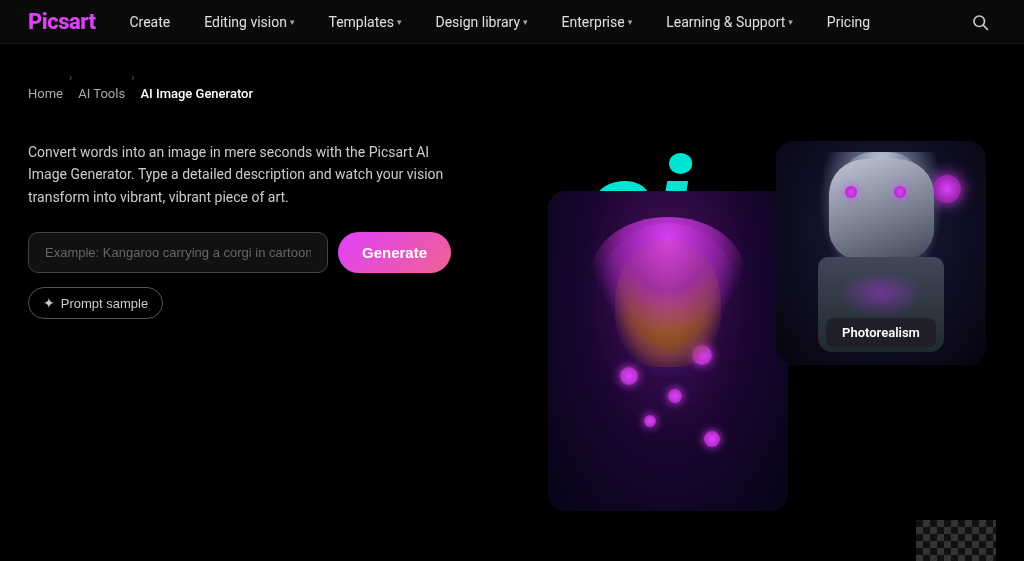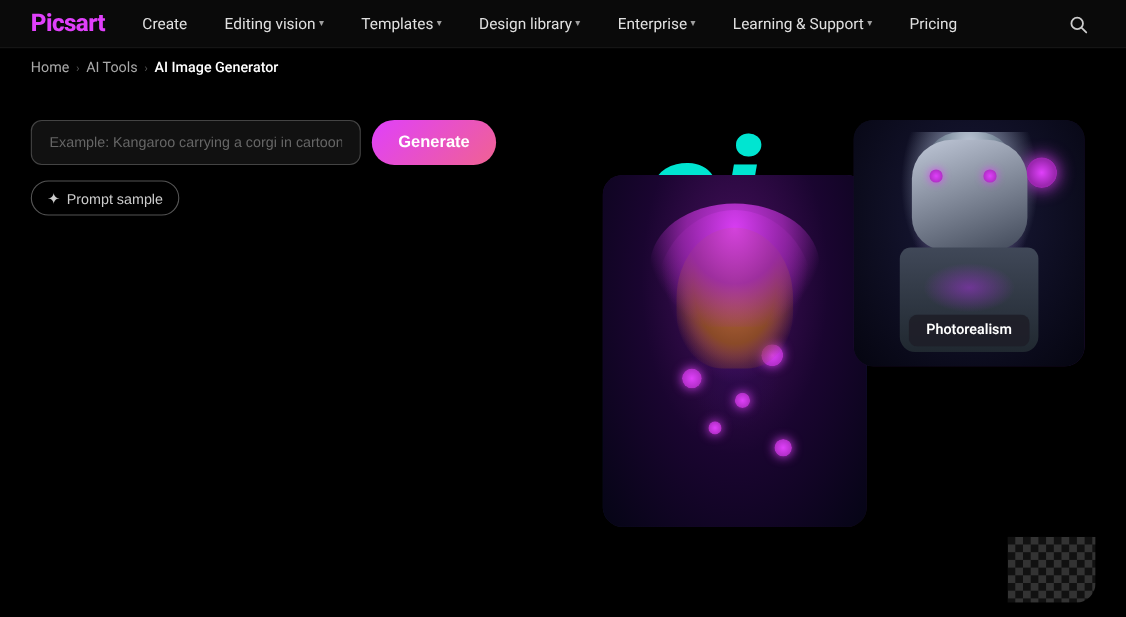--- a/index.html
+++ b/index.html
@@ -82,20 +82,21 @@
       display: flex;
       align-items: center;
       gap: 6px;
       padding: 10px 28px;
       font-size: 13px;
       background: #000;
     }
     .breadcrumb-item {
       color: #aaa;
       cursor: pointer;
+      margin-top: 32px;
     }
     .breadcrumb-item.active {
       color: #fff;
       font-weight: 500;
       text-align: right;
     }
     .breadcrumb-sep {
       color: #555;
       font-size: 11px;
     }
@@ -369,20 +370,21 @@
   <span class="breadcrumb-item">Home</span>
   <span class="breadcrumb-sep">›</span>
   <span class="breadcrumb-item">AI Tools</span>
   <span class="breadcrumb-sep">›</span>
   <span class="breadcrumb-item active">AI Image Generator</span>
 </div>
 
 <div class="main">
 
   <div class="left-content">
+    <p class="hero-desc">Convert words into an image in mere seconds with the Picsart AI Image Generator. Type a detailed description and watch your vision transform into vibrant, vibrant piece of art.</p>
 
     <div class="input-row">
       <input class="prompt-input" type="text" placeholder="Example: Kangaroo carrying a corgi in cartoon style" style="">
       <button class="generate-btn">Generate</button>
     </div>
 
     <button class="prompt-sample-btn">
       <span class="sparkle-icon">✦</span>
       <span>Prompt sample</span>
     </button>

